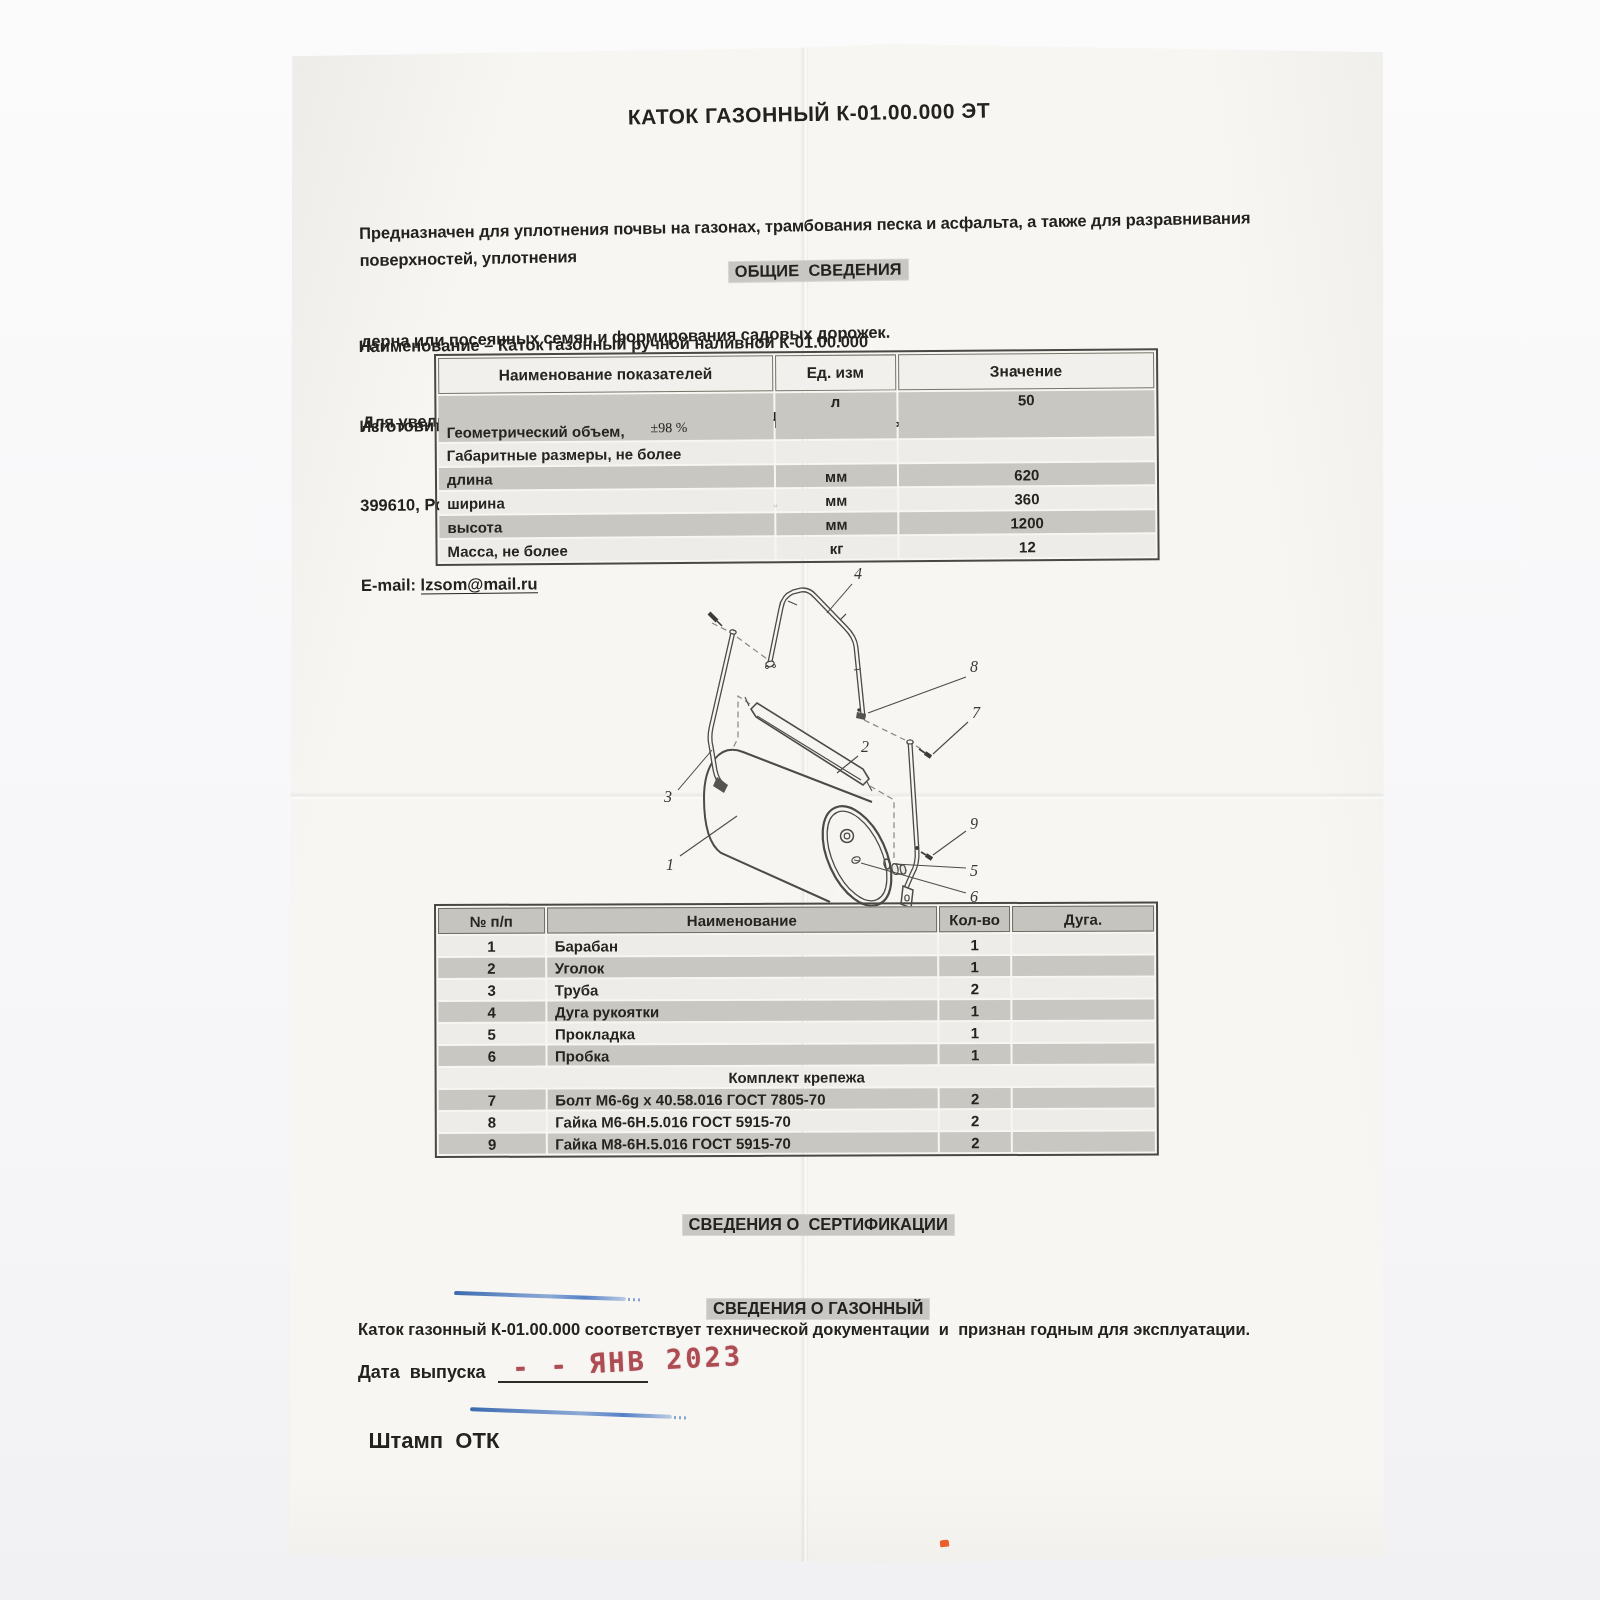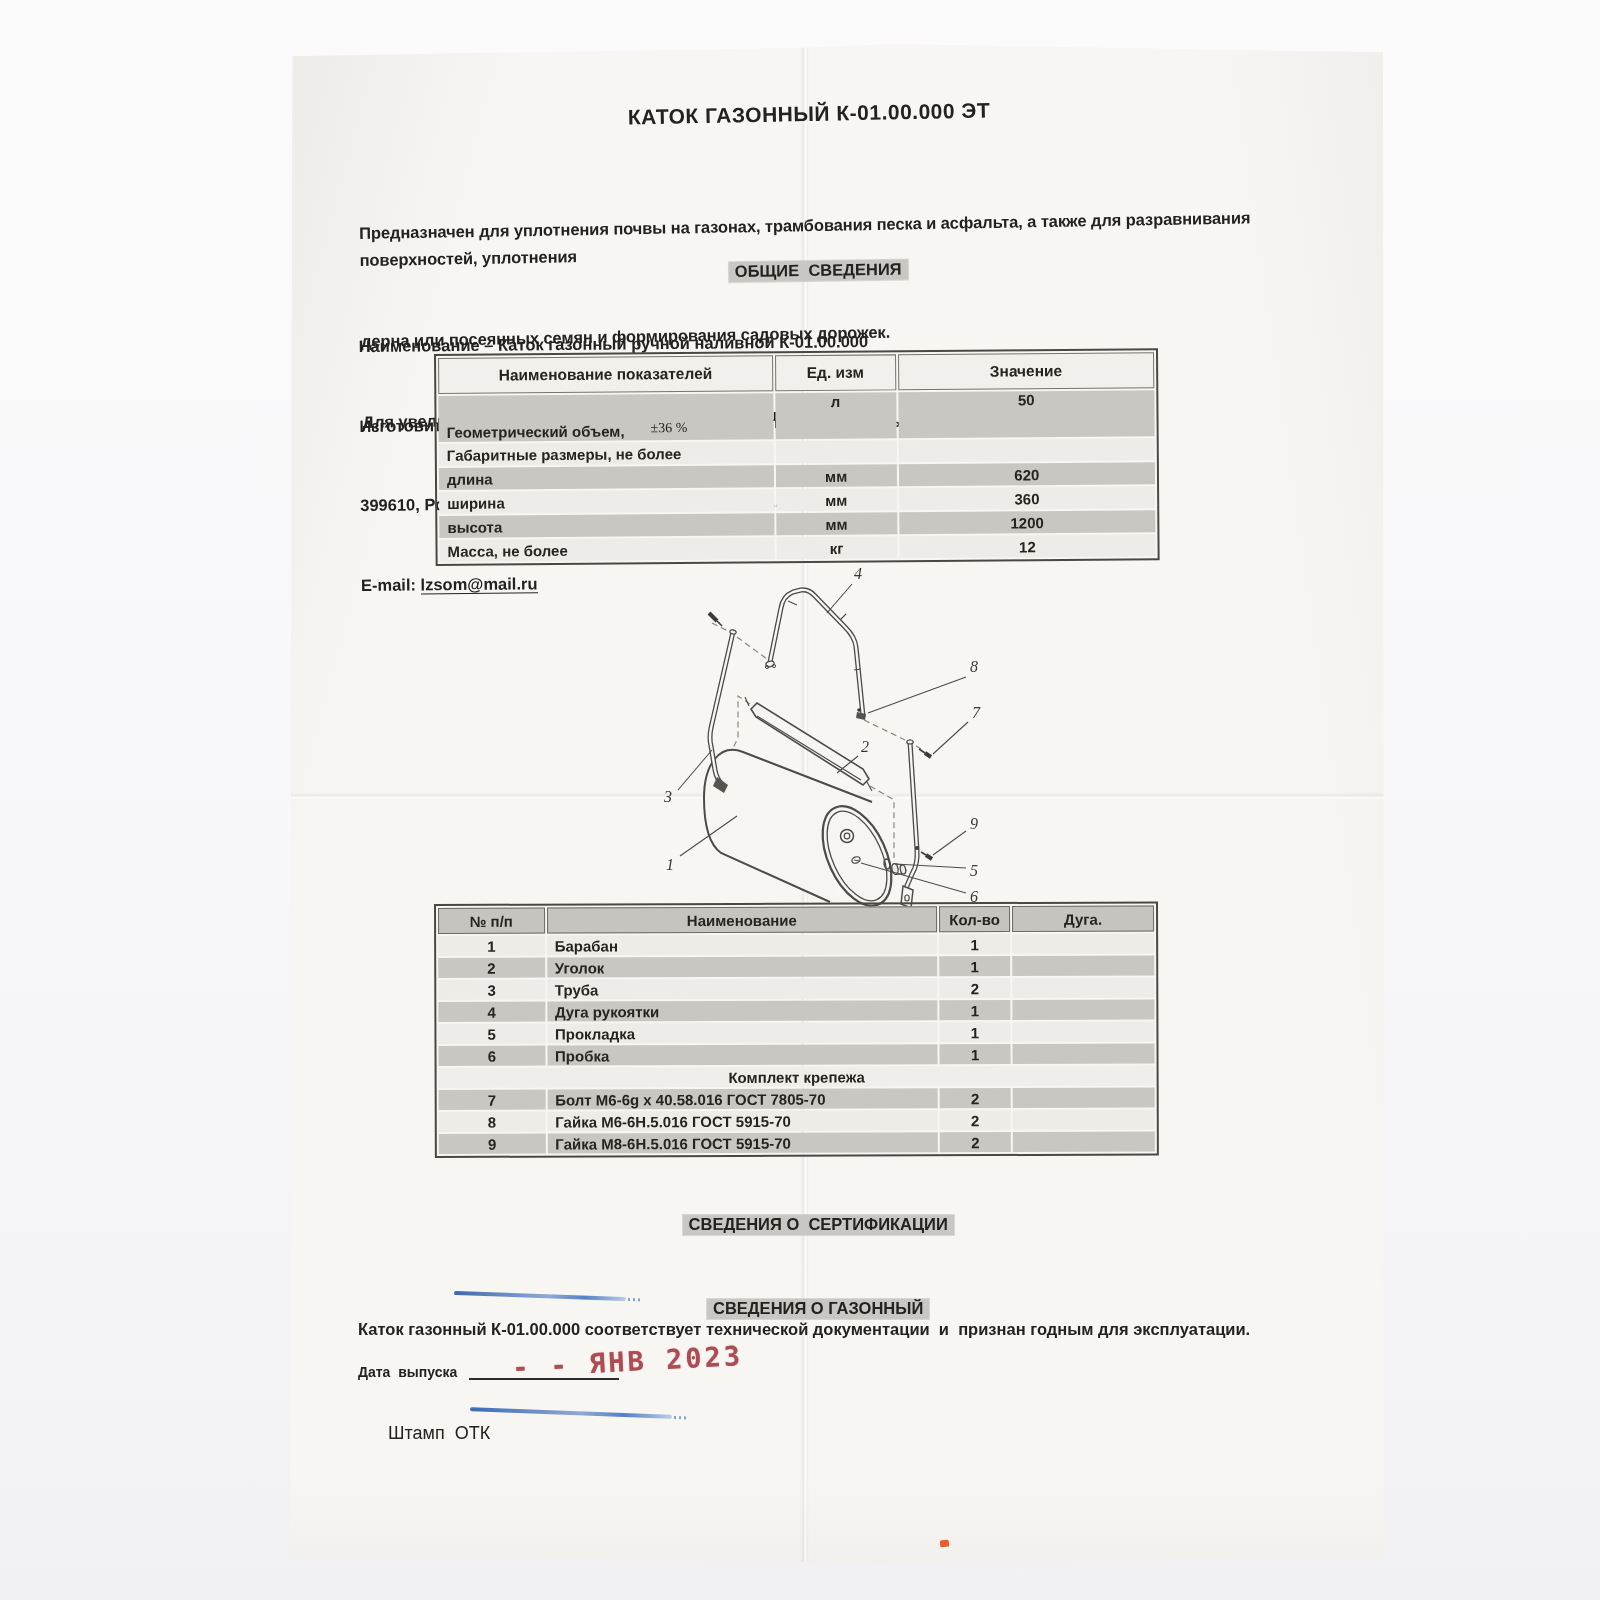--- a/index.html
+++ b/index.html
@@ -65,23 +65,23 @@
   .accept-text{left:70px;top:1276px;font-size:16.5px;font-weight:600}
   .ink{position:absolute;height:3.5px;border-radius:3px;
     background:linear-gradient(90deg,rgba(27,82,165,.85),rgba(37,95,185,.5) 55%,rgba(37,95,185,.78) 76%,rgba(37,95,185,.28));}
   .ink::after{content:"";position:absolute;right:-16px;top:1px;width:14px;height:2.5px;
     background:repeating-linear-gradient(90deg,rgba(37,95,185,.55) 0 2px,transparent 2px 5px)}
   .ink-1{left:166px;top:1250px;width:172px;transform:rotate(2deg)}
   .ink-otk{left:182px;top:1367px;width:202px;transform:rotate(2.2deg)}
   .stamp{position:absolute;left:224px;top:1302px;font-family:"DejaVu Sans Mono","Liberation Mono",monospace;
     font-weight:700;font-size:27px;letter-spacing:3px;color:#a63a42;transform:rotate(-3deg);opacity:.9;
     text-shadow:0 0 1.2px rgba(166,58,66,.5)}
-  .date-row{left:70px;top:1318px;font-size:14px;font-weight:600;display:flex;gap:12px;align-items:flex-end}
+  .date-row{left:70px;top:1318px;font-size:18px;font-weight:600;display:flex;gap:12px;align-items:flex-end}
   .formline{display:inline-block;width:150px;border-bottom:2px solid #2c2b28;height:16px}
-  .otk-row{left:80px;top:1358px;font-size:18px;font-weight:400}
+  .otk-row{left:56px;top:1358px;font-size:22px;font-weight:700}
   .orange-mark{position:absolute;left:652px;top:1496px;width:9px;height:7px;background:#ec5f2a;border-radius:2px 2px 1px 1px;transform:rotate(-6deg)}
 </style>
 </head>
 <body>
 
 <div class="paper">
   <div class="crease-v"></div>
   <div class="crease-h"></div>
 
   <div class="t title">КАТОК ГАЗОННЫЙ К-01.00.000 ЭТ</div>
@@ -111,21 +111,21 @@
       </colgroup>
     <thead>
       <tr>
         <th>Наименование показателей</th>
         <th>Ед. изм</th>
         <th>Значение</th>
       </tr>
     </thead>
     <tbody id="spec-body">
         <tr class="g tall">
-          <td class="vb">Геометрический объем,<span class="tol">±36 %</span></td>
+          <td class="vb">Геометрический объем,<span class="tol">±98 %</span></td>
           <td class="c-mid vt">л</td>
           <td class="c-mid vt">50</td>
         </tr>
         <tr>
           <td>Габаритные размеры, не более</td>
           <td class="c-mid"></td>
           <td class="c-mid"></td>
         </tr>
         <tr class="g">
           <td>длина</td>

